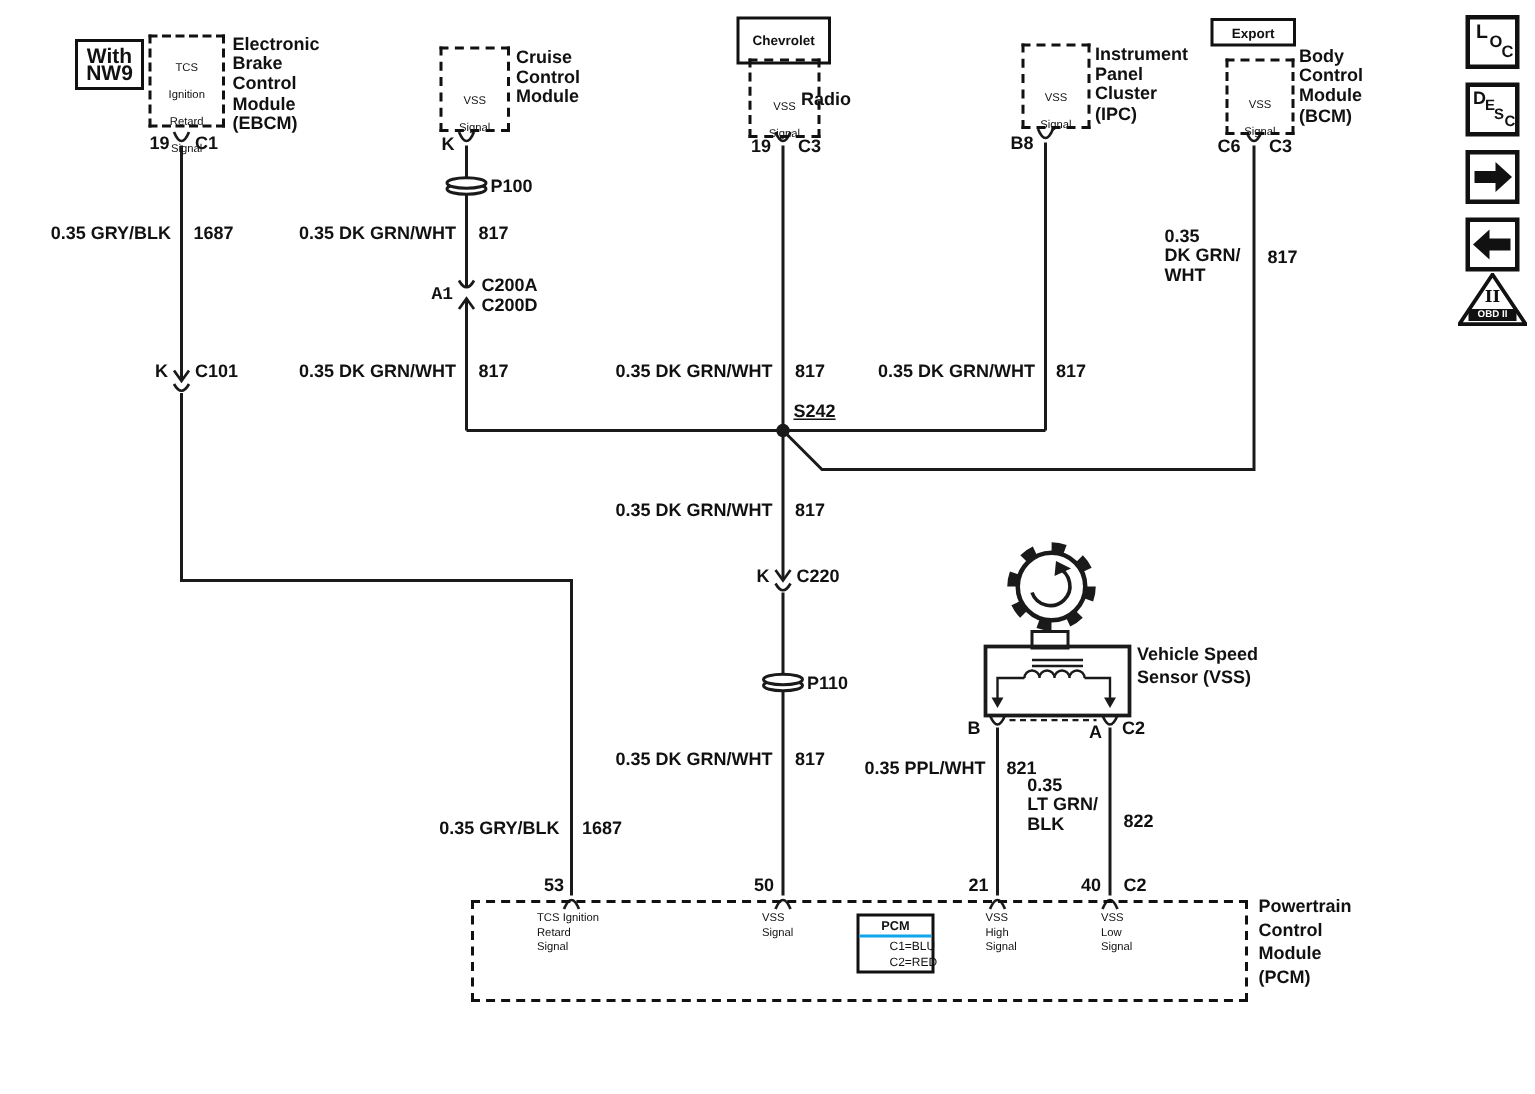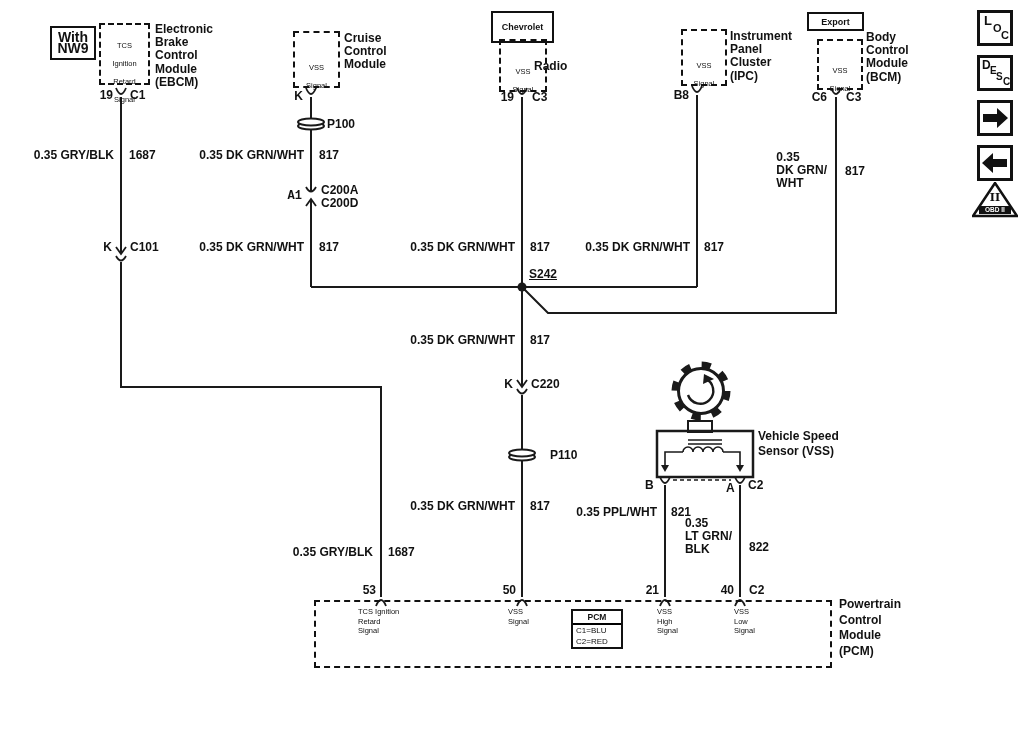--- a/index.html
+++ b/index.html
@@ -13,22 +13,22 @@
        display:flex;align-items:center;justify-content:center;text-align:center;}
   .dashed{position:absolute;border:2px dashed #111;box-sizing:border-box;text-align:center;}
   .smtxt{font:7.5px "Liberation Sans",sans-serif;line-height:9.5px;white-space:pre-line;color:#111;}
   .pinlbl{position:absolute;font:7.5px "Liberation Sans",sans-serif;line-height:9.5px;
           white-space:pre-line;color:#111;}
   .name5{line-height:13.2px;}
   .icon-box{position:absolute;width:36px;height:36px;border:3px solid #111;box-sizing:border-box;background:#fff;}
   .icon-box span{position:absolute;font-weight:bold;color:#111;}
   .pcm-legend{position:absolute;left:571px;top:609px;width:52px;border:2px solid #111;
               box-sizing:border-box;background:#fff;text-align:center;}
-  .pcm-legend .hdr{font:bold 8.5px "Liberation Sans",sans-serif;border-bottom:2px solid #000000;padding:1px 0;}
-  .pcm-legend .row{font:8px "Liberation Sans",sans-serif;line-height:11px;text-align:left;padding-left:3px;}
+  .pcm-legend .hdr{font:bold 8.5px "Liberation Sans",sans-serif;border-bottom:2px solid #0ea5e9;padding:1px 0;}
+  .pcm-legend .row{font:8px "Liberation Sans",sans-serif;line-height:11px;text-align:left;padding-left:20px;}
 </style>
 </head>
 <body>
 
 <div id="canvas">
 
   <svg id="wires" width="1023" height="729" fill="none" stroke="#1a1a1a" stroke-width="2">
 
     <path d="M121,97 V387 H381 V597"></path>
     <path d="M311,97 V287"></path>
@@ -199,21 +199,21 @@
   <div class="lbl" style="left:704px;top:240px;">817</div>
 
   <div class="lbl" style="left:529px;top:267px;text-decoration:underline;">S242</div>
 
   <div class="lbl rt" style="right:508px;top:333px;">0.35 DK GRN/WHT</div>
   <div class="lbl" style="left:530px;top:333px;">817</div>
 
   <div class="lbl rt" style="right:510px;top:377px;">K</div>
   <div class="lbl" style="left:531px;top:377px;">C220</div>
 
-  <div class="lbl" style="left:538px;top:448px;margin-left:12px;">P110</div>
+  <div class="lbl" style="left:538px;top:448px;">P110</div>
 
   <div class="lbl rt" style="right:508px;top:499px;">0.35 DK GRN/WHT</div>
   <div class="lbl" style="left:530px;top:499px;">817</div>
 
   <div class="lbl rt" style="right:366px;top:505px;">0.35 PPL/WHT</div>
   <div class="lbl" style="left:671px;top:505px;">821</div>
 
   <div class="lbl ml" style="right:291px;top:517px;">0.35
 LT GRN/
 BLK</div>

